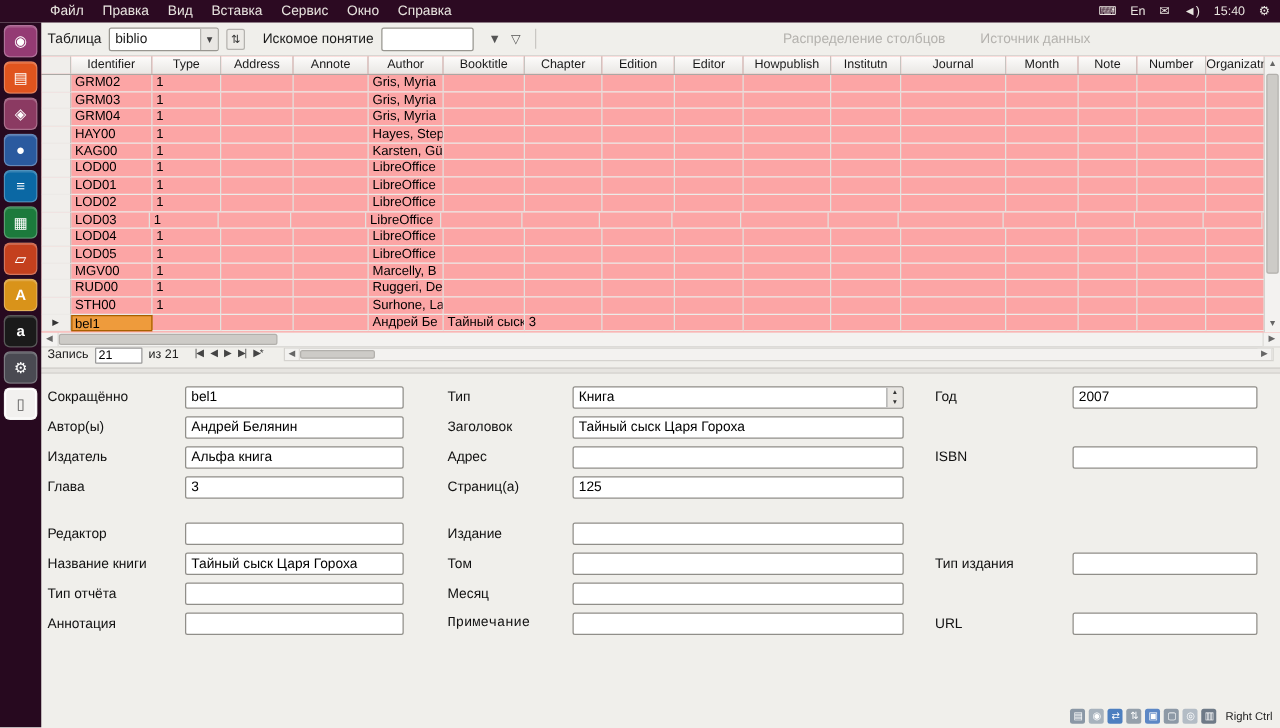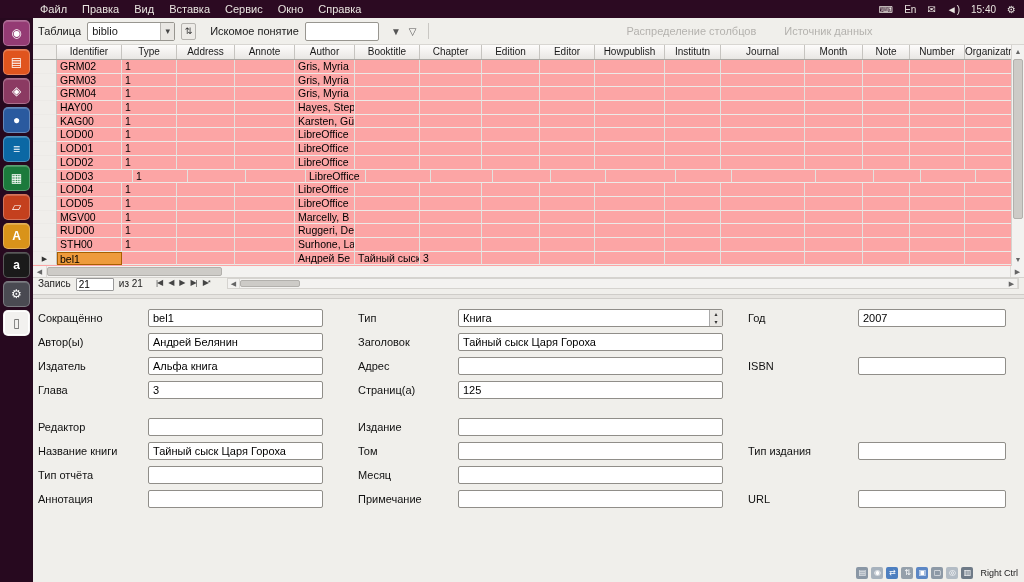--- a/index.html
+++ b/index.html
@@ -326,21 +326,21 @@
             <div class="g-cell" style="width: 70px;"></div>
             <div class="g-cell" style="width: 56px;"></div>
             <div class="g-cell" style="width: 84px;"></div>
             <div class="g-cell" style="width: 58px;"></div>
             <div class="g-cell" style="width: 47px;"></div>
             <div class="g-cell" style="width: 55px;"></div>
             <div class="g-cell" style="width: 47px;"></div>
           </div>
           <div class="g-row">
             <div class="g-cell g-sel" style="width: 24px;"></div>
-            <div class="g-cell" style="width: 76px;">LOD03</div>
+            <div class="g-cell" style="width: 63px;">LOD03</div>
             <div class="g-cell" style="width: 55px;">1</div>
             <div class="g-cell" style="width: 58px;"></div>
             <div class="g-cell" style="width: 60px;"></div>
             <div class="g-cell" style="width: 60px;">LibreOffice</div>
             <div class="g-cell" style="width: 65px;"></div>
             <div class="g-cell" style="width: 62px;"></div>
             <div class="g-cell" style="width: 58px;"></div>
             <div class="g-cell" style="width: 55px;"></div>
             <div class="g-cell" style="width: 70px;"></div>
             <div class="g-cell" style="width: 56px;"></div>
@@ -594,21 +594,21 @@
               <span class="f-val"></span>
             </div>
             <span class="f-label" style="width: 115px; margin-left: 20px;"></span>
             <div class="f-input ghost" style="width: 148px;"></div>
           </div>
           <div class="f-row">
             <span class="f-label" style="width: 115px; margin-left: 0px;">Аннотация</span>
             <div class="f-input" style="width: 175px;">
               <span class="f-val"></span>
             </div>
-            <span class="f-label" style="width: 105px; margin-left: 30px;">Примечание</span>
+            <span class="f-label" style="width: 105px; margin-left: 30px; font-family: Liberation Mono, monospace;">Примечание</span>
             <div class="f-input" style="width: 265px;">
               <span class="f-val"></span>
             </div>
             <span class="f-label" style="width: 115px; margin-left: 20px;">URL</span>
             <div class="f-input" style="width: 148px;">
               <span class="f-val"></span>
             </div>
           </div>
         </div>
       <div class="tray">

